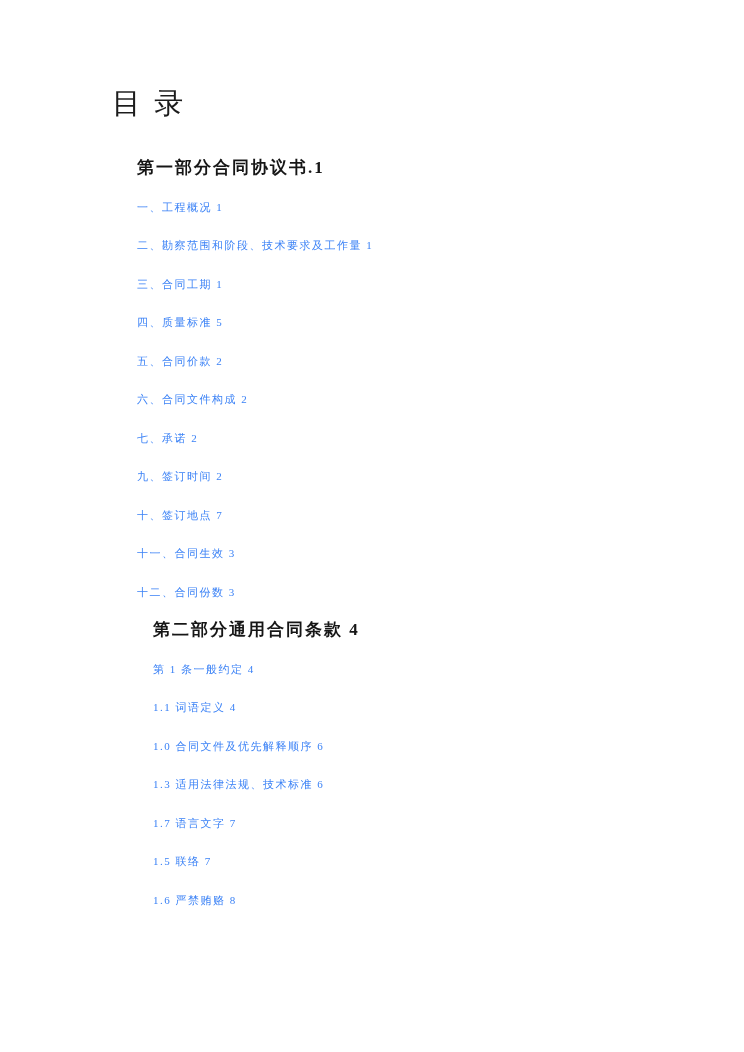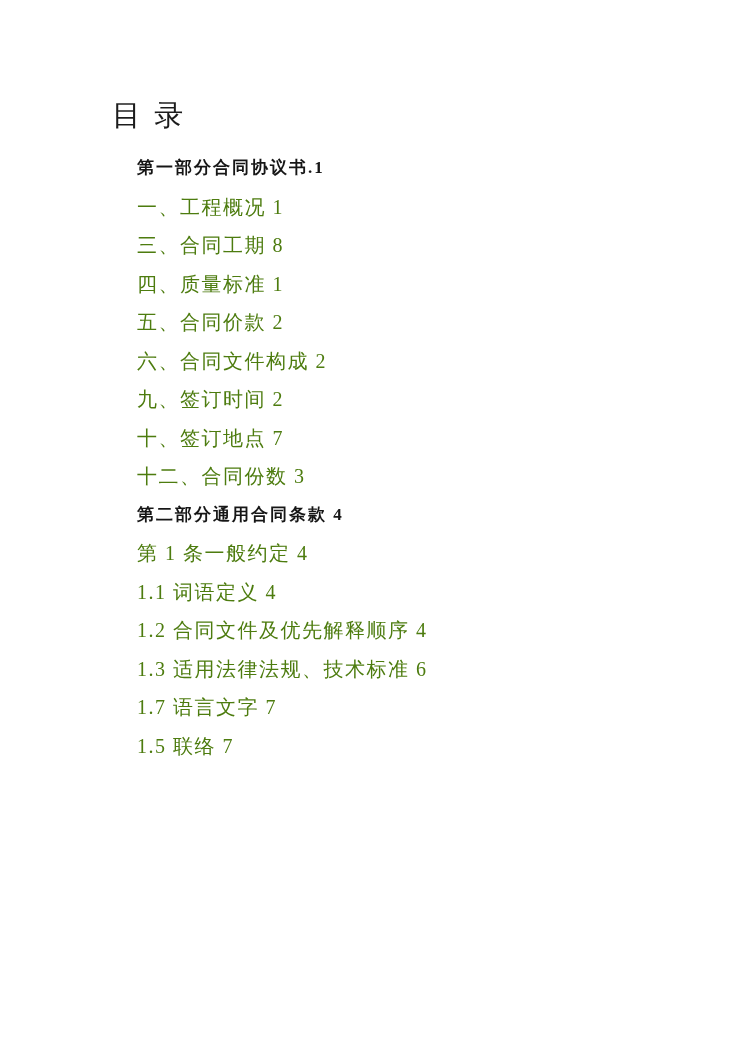--- a/index.html
+++ b/index.html
@@ -12,69 +12,74 @@
     width: 744px;
     height: 1052px;
     background: #ffffff;
     overflow: hidden;
     font-family: "Liberation Serif", "DejaVu Serif", serif;
     color: #1f1f1f;
   }
   .doc-title {
     position: absolute;
     left: 112px;
-    top: 96px;
+    top: 84px;
     font-size: 29px;
     letter-spacing: 3px;
     color: #1c1c1c;
     white-space: nowrap;
   }
   .toc {
     position: absolute;
     left: 0;
     top: 149px;
     right: 0;
   }
   .row {
     height: 38.5px;
     line-height: 38.5px;
     padding-left: 137px;
-    font-size: 20px;
+    font-size: 11px;
     letter-spacing: 1.5px;
     white-space: nowrap;
-    color: #4d7c0f;
+    color: #3b82f6;
   }
   .row.part {
     font-weight: bold;
     font-size: 17px;
     letter-spacing: 2px;
     color: #161616;
   }
   .row.sec2 {
+    margin-left: 16px;
   }
 </style>
 </head>
 <body>
 
 <div class="page">
 
   <div class="doc-title">目 录</div>
 
   <div class="toc">
     <div class="row part">第一部分合同协议书.1</div>
     <div class="row">一、工程概况 1</div>
-    <div class="row">三、合同工期 8</div>
-    <div class="row">四、质量标准 1</div>
+    <div class="row">二、勘察范围和阶段、技术要求及工作量 1</div>
+    <div class="row">三、合同工期 1</div>
+    <div class="row">四、质量标准 5</div>
     <div class="row">五、合同价款 2</div>
     <div class="row">六、合同文件构成 2</div>
+    <div class="row">七、承诺 2</div>
     <div class="row">九、签订时间 2</div>
     <div class="row">十、签订地点 7</div>
+    <div class="row">十一、合同生效 3</div>
     <div class="row">十二、合同份数 3</div>
     <div class="row part sec2">第二部分通用合同条款 4</div>
     <div class="row sec2">第 1 条一般约定 4</div>
     <div class="row sec2">1.1 词语定义 4</div>
-    <div class="row sec2">1.2 合同文件及优先解释顺序 4</div>
+    <div class="row sec2">1.0 合同文件及优先解释顺序 6</div>
     <div class="row sec2">1.3 适用法律法规、技术标准 6</div>
     <div class="row sec2">1.7 语言文字 7</div>
     <div class="row sec2">1.5 联络 7</div>
+    <div class="row sec2">1.6 严禁贿赂 8</div>
   </div>
 
 </div>
 
 </body></html>

